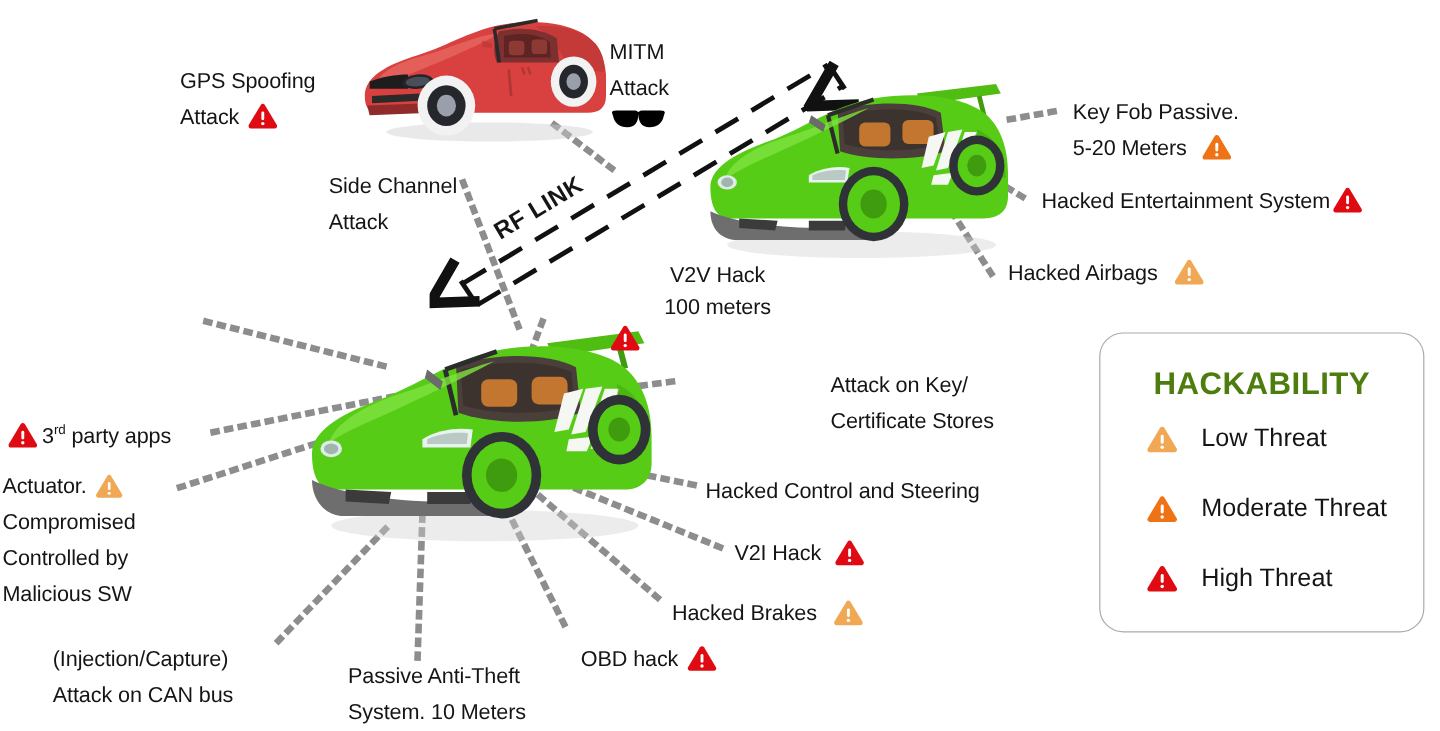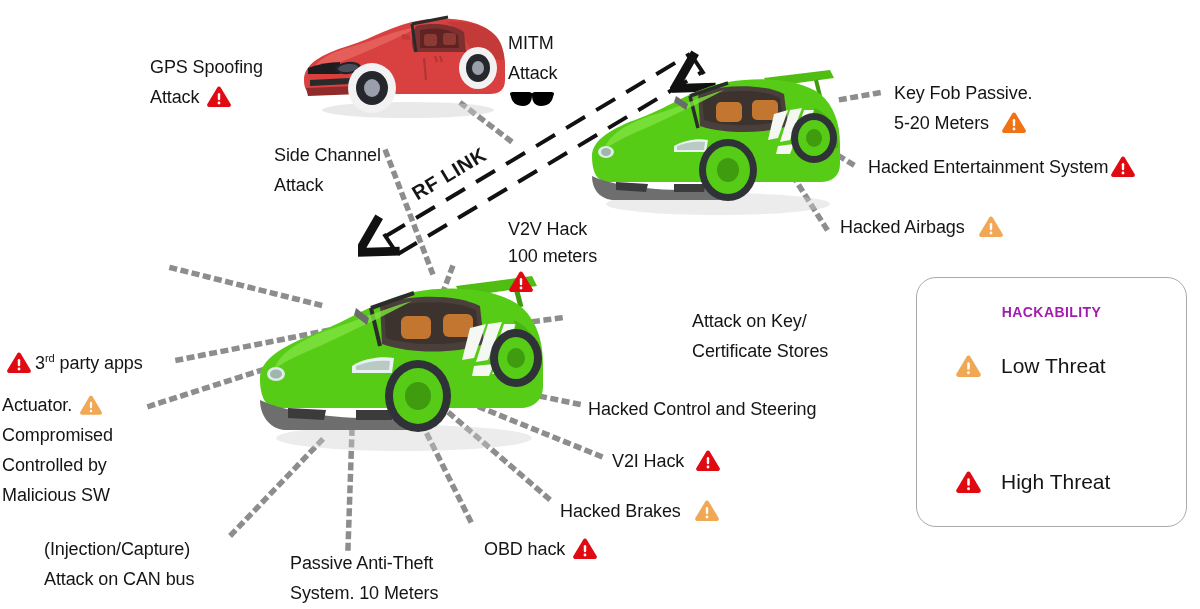--- a/index.html
+++ b/index.html
@@ -25,21 +25,21 @@
   sup{font-size:0.62em;vertical-align:super;line-height:0;}
 
   
   #legend{
     position:absolute;left:916px;top:277px;width:271px;height:250px;
     border:1.6px solid #aaaaaa;border-radius:20px;background:#ffffff;
     box-sizing:border-box;
   }
   #legend .lg-title{
     position:absolute;left:0;right:0;top:26px;text-align:center;
-    font-size:14px;font-weight:bold;letter-spacing:.4px;color:#a21caf;
+    font-size:26px;font-weight:bold;letter-spacing:.4px;color:#4d7c0f;
   }
   .lg-row{
     position:absolute;left:38px;display:flex;gap:19px;
     font-size:21px;color:#151515;
   }
   .lg-row:nth-of-type(1){top:0;}
 
   svg{display:block;}
   .carwrap{position:absolute;}
 </style>
@@ -344,21 +344,21 @@
     </span>
   </div>
 
   <div class="lbl" style="left:588px;top:394px;">Hacked Control and Steering</div>
 
   <div class="lbl wrap" style="left:692px;top:306px;width:220px;">
     <span class="ln">Attack on Key/</span>
     <span class="ln">Certificate Stores</span>
   </div>
 
-  <div class="lbl wrap" style="left:508px;top:216px;width:180px;text-align:left;line-height:27px;">
+  <div class="lbl wrap" style="left:508px;top:216px;width:180px;text-align:center;line-height:27px;">
     <span class="ln">V2V Hack</span>
     <span class="ln">100 meters</span>
     <span class="ln">
       <svg width="26" height="23" viewBox="0 0 26 23">
           <path d="M11.3,2.4 a2,2 0 0 1 3.4,0 L24.6,19 a2,2 0 0 1 -1.7,3 L3.1,22 a2,2 0 0 1 -1.7,-3 Z" fill="#e00b12"></path>
           <rect x="11.8" y="8" width="2.4" height="7.2" rx="1.2" fill="#fff"></rect>
           <circle cx="13" cy="18" r="1.4" fill="#fff"></circle>
         </svg>
     </span>
   </div>
@@ -405,20 +405,30 @@
       <span>
         <svg width="27" height="24" viewBox="0 0 26 23">
             <path d="M11.3,2.4 a2,2 0 0 1 3.4,0 L24.6,19 a2,2 0 0 1 -1.7,3 L3.1,22 a2,2 0 0 1 -1.7,-3 Z" fill="#f0a855"></path>
             <rect x="11.8" y="8" width="2.4" height="7.2" rx="1.2" fill="#fff"></rect>
             <circle cx="13" cy="18" r="1.4" fill="#fff"></circle>
           </svg>
       </span>
       <span>Low Threat</span>
     </div>
 
+    <div class="lg-row" style="top:134px;">
+      <span>
+        <svg width="27" height="24" viewBox="0 0 26 23">
+            <path d="M11.3,2.4 a2,2 0 0 1 3.4,0 L24.6,19 a2,2 0 0 1 -1.7,3 L3.1,22 a2,2 0 0 1 -1.7,-3 Z" fill="#ef7215"></path>
+            <rect x="11.8" y="8" width="2.4" height="7.2" rx="1.2" fill="#fff"></rect>
+            <circle cx="13" cy="18" r="1.4" fill="#fff"></circle>
+          </svg>
+      </span>
+      <span>Moderate Threat</span>
+    </div>
 
     <div class="lg-row" style="top:192px;">
       <span>
         <svg width="27" height="24" viewBox="0 0 26 23">
             <path d="M11.3,2.4 a2,2 0 0 1 3.4,0 L24.6,19 a2,2 0 0 1 -1.7,3 L3.1,22 a2,2 0 0 1 -1.7,-3 Z" fill="#e00b12"></path>
             <rect x="11.8" y="8" width="2.4" height="7.2" rx="1.2" fill="#fff"></rect>
             <circle cx="13" cy="18" r="1.4" fill="#fff"></circle>
           </svg>
       </span>
       <span>High Threat</span>

